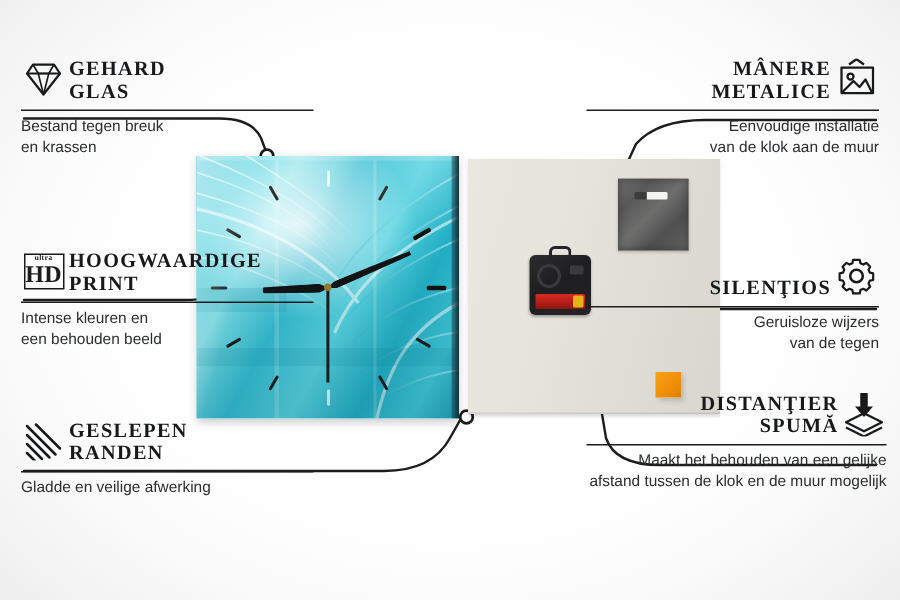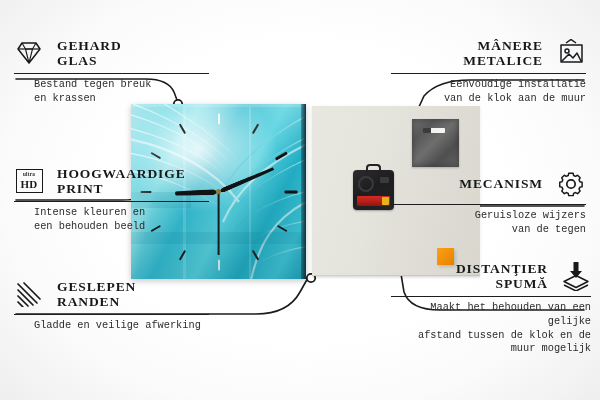--- a/index.html
+++ b/index.html
@@ -223,21 +223,21 @@
   
   .feature {
     position: absolute;
     width: 195px;
   }
   .feature.right { text-align: right; }
 
   .feature-head {
     display: flex;
     align-items: center;
-    gap: 13px;
+    gap: 2px;
     min-height: 34px;
   }
   .feature.right .feature-head { flex-direction: row-reverse; }
 
   .feature-icon {
     flex: 0 0 auto;
     width: 30px;
     height: 30px;
     display: flex;
     align-items: center;
@@ -256,42 +256,41 @@
   .rule {
     height: 1px;
     background: #1d1d1d;
     margin: 3px 0 4px 0;
     width: 100%;
   }
   .feature-desc {
     font-size: 10.3px;
     line-height: 1.34;
     color: #2a2c2e;
-    font-family: Liberation Mono, monospace;
-    margin-left: 20px;
+    font-family: Liberation Sans, sans-serif;
   }
 
   
   #f-glass    { left: 14px;  top: 36px; }
   #f-print    { left: 14px;  top: 164px; }
   #f-edges    { left: 14px;  top: 277px; }
   #f-handles  { left: 391px; top: 36px; }
   #f-movement { left: 391px; top: 167px; }
   #f-spacer   { left: 391px; top: 259px; }
   #f-spacer { width: 200px; left: 391px; }
 
   .hd-badge {
     width: 27px; height: 24px;
     border: 1.6px solid #17191b;
     display: flex; flex-direction: column;
     align-items: center; justify-content: center;
     line-height: 1;
   }
   .hd-badge .u { font-size: 5.2px; letter-spacing: 0.2px; font-weight: 700; }
-  .hd-badge .hd { font-size: 11px; font-weight: 700; letter-spacing: 0.2px; margin-top: 1px; }
+  .hd-badge .hd { font-size: 16px; font-weight: 700; letter-spacing: 0.2px; margin-top: 1px; }
 </style>
 </head>
 <body>
 
 <div id="infographic">
 
   <svg id="leaders" viewBox="0 0 600 400">
     <g fill="none" stroke="#1c1c1c" stroke-width="1.6" stroke-linecap="round">
 
       <path d="M16,79 L146,79 Q168,79 174,92 L177,100"></path>
@@ -489,21 +488,22 @@
 
   <div class="feature right" id="f-movement">
     <div class="feature-head">
       <span class="feature-icon">
         <svg width="28" height="28" viewBox="0 0 28 28" fill="none" stroke="#17191b" stroke-width="1.7" stroke-linejoin="round">
           <path d="M11.4,2.2 h5.2 l0.5,2.6 2.3,1.0 2.3,-1.3 3.0,3.0 -1.3,2.3 1.0,2.3 2.6,0.5 v5.2 l-2.6,0.5 -1.0,2.3 1.3,2.3 -3.0,3.0 -2.3,-1.3 -2.3,1.0 -0.5,2.6 h-5.2 l-0.5,-2.6 -2.3,-1.0 -2.3,1.3 -3.0,-3.0 1.3,-2.3 -1.0,-2.3 -2.6,-0.5 v-5.2 l2.6,-0.5 1.0,-2.3 -1.3,-2.3 3.0,-3.0 2.3,1.3 2.3,-1.0 z" transform="scale(0.86) translate(2.2,1.6)"></path>
           <circle cx="14" cy="14" r="4.2"></circle>
         </svg>
       </span>
       <span class="feature-title">
-        <span>MECANISM</span><br>
+        <br>
+        <span>SILENŢIOS</span>
       </span>
     </div>
     <div class="rule"></div>
     <div class="feature-desc">
       <span>Geruisloze wijzers</span><br>
       <span>van de tegen</span>
     </div>
   </div>
 
   <div class="feature right" id="f-spacer">

